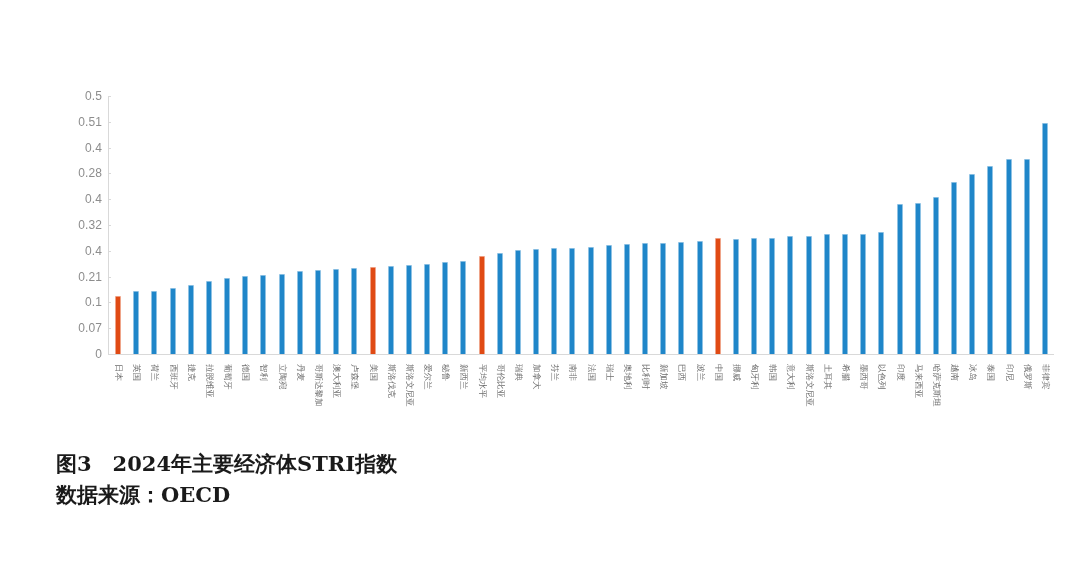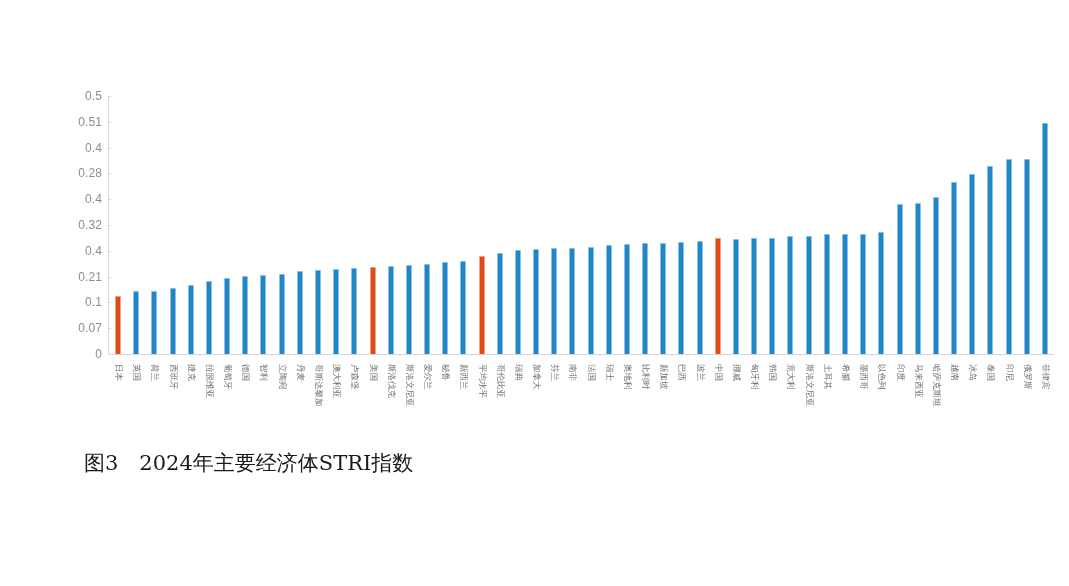--- a/index.html
+++ b/index.html
@@ -134,23 +134,24 @@
     white-space: nowrap;
     transform-origin: left top;
     transform: rotate(90deg) translateY(-50%);
     font-family: "DejaVu Sans", "Liberation Sans", sans-serif;
     letter-spacing: 0px;
   }
 
   
   #caption {
     position: absolute;
-    left: 84px;
+    left: 56px;
     top: 448px;
     width: 900px;
+    font-weight: bold;
   }
   .caption-line {
     font-family: "DejaVu Serif", "Liberation Serif", serif;
     font-size: 21px;
     line-height: 31px;
     color: #1a1a1a;
     white-space: pre;
   }
 </style>
 </head>
@@ -395,15 +396,16 @@
       <div class="x-tick-label" style="left: 845.048px;">越南</div>
       <div class="x-tick-label" style="left: 863.221px;">冰岛</div>
       <div class="x-tick-label" style="left: 881.394px;">泰国</div>
       <div class="x-tick-label" style="left: 899.567px;">印尼</div>
       <div class="x-tick-label" style="left: 917.74px;">俄罗斯</div>
       <div class="x-tick-label" style="left: 935.913px;">菲律宾</div>
     </div>
 
   <div id="caption">
     <div class="caption-line">图3　2024年主要经济体STRI指数</div>
+    <div class="caption-line">数据来源：OECD</div>
   </div>
 
 </div>
 
 </body></html>

